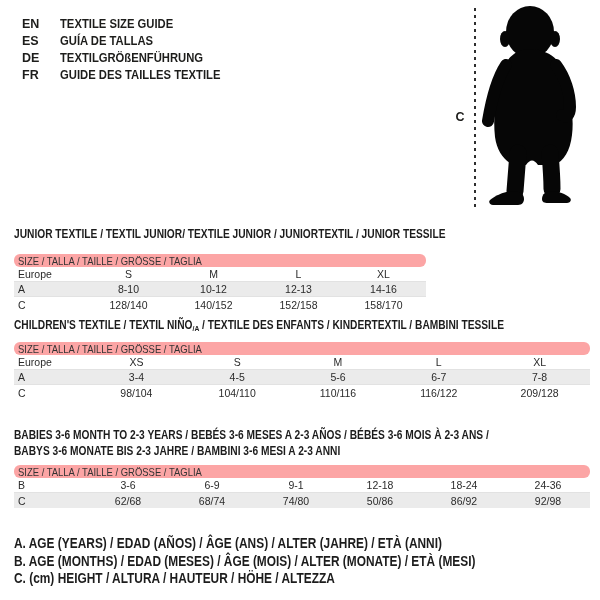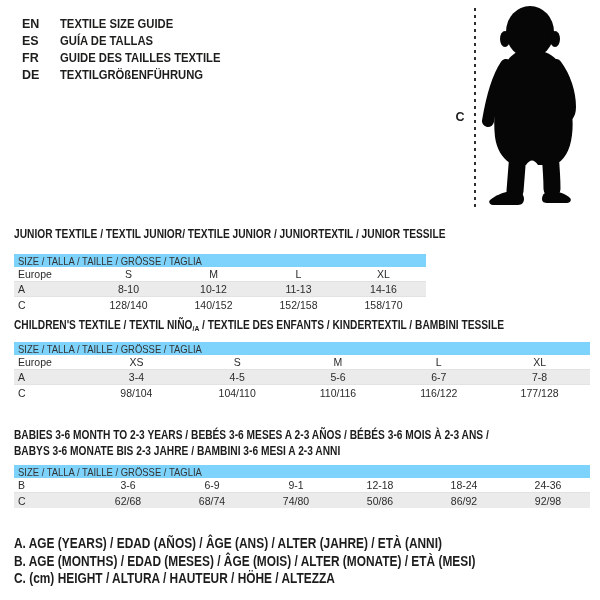--- a/index.html
+++ b/index.html
@@ -30,22 +30,22 @@
   .sec-2 { top:318px; width:576px; }
   .sec-3 { top:427px; width:576px; }
   .sec-title { font-size:12px; font-weight:bold; height:14px; line-height:14px; white-space:nowrap; color:#1c1c1c; }
   .sec-title .sub { font-size:8px; position:relative; top:2px; }
   .sec-3 .sec-title { height:16px; line-height:16px; }
 
   .tbl { width:100%; }
   .t-gap-1 { margin-top:13px; }
   .t-gap-2 { margin-top:10px; }
   .t-gap-3 { margin-top:6px; }
-  .t-head { height:13px; background:#7dd3fc; display:flex; align-items:center;
-            padding-left:4px; box-sizing:border-box; font-size:10.5px; color:#333333; }
+  .t-head { height:13px; background:#fca5a5; display:flex; align-items:center;
+            padding-left:4px; box-sizing:border-box; font-size:10.5px; color:#333333;border-radius:6px; }
   .t-row { display:grid; height:15px; align-items:center; font-size:10.5px; color:#2b2b2b;
            box-sizing:border-box; border-bottom:1px solid #e2e2e2; }
   .t-row:last-child { border-bottom:none; }
   .t-row.alt { background:#ebebeb; }
   .cols-4 { grid-template-columns:72px repeat(4,1fr); }
   .cols-5 { grid-template-columns:72px repeat(5,1fr); }
   .cols-6 { grid-template-columns:72px repeat(6,1fr); }
   .t-cell { text-align:center; }
   .t-cell.lbl { text-align:left; padding-left:4px; }
 
@@ -61,26 +61,26 @@
   <div class="lang-list">
     <div class="lang-row">
       <span class="lang-code">EN</span>
       <span class="cx9">TEXTILE SIZE GUIDE</span>
     </div>
     <div class="lang-row">
       <span class="lang-code">ES</span>
       <span class="cx9">GUÍA DE TALLAS</span>
     </div>
     <div class="lang-row">
+      <span class="lang-code">DE</span>
+      <span class="cx9">TEXTILGRÖßENFÜHRUNG</span>
+    </div>
+    <div class="lang-row">
       <span class="lang-code">FR</span>
       <span class="cx9">GUIDE DES TAILLES TEXTILE</span>
-    </div>
-    <div class="lang-row">
-      <span class="lang-code">DE</span>
-      <span class="cx9">TEXTILGRÖßENFÜHRUNG</span>
     </div>
   </div>
 
   <div class="height-label">C</div>
   <div class="dash-line"></div>
   <svg class="baby-svg" viewBox="0 0 112 204" xmlns="http://www.w3.org/2000/svg">
     <g fill="#060606">
       <ellipse cx="48" cy="27" rx="24" ry="26"></ellipse>
       <ellipse cx="23" cy="34" rx="5" ry="8"></ellipse>
       <ellipse cx="73" cy="34" rx="5" ry="8"></ellipse>
@@ -106,21 +106,21 @@
         <span class="t-cell lbl">Europe</span>
         <span class="t-cell">S</span>
         <span class="t-cell">M</span>
         <span class="t-cell">L</span>
         <span class="t-cell">XL</span>
       </div>
       <div class="t-row cols-4 alt">
         <span class="t-cell lbl">A</span>
         <span class="t-cell">8-10</span>
         <span class="t-cell">10-12</span>
-        <span class="t-cell">11-13</span>
+        <span class="t-cell">12-13</span>
         <span class="t-cell">14-16</span>
       </div>
       <div class="t-row cols-4">
         <span class="t-cell lbl">C</span>
         <span class="t-cell">128/140</span>
         <span class="t-cell">140/152</span>
         <span class="t-cell">152/158</span>
         <span class="t-cell">158/170</span>
       </div>
     </div>
@@ -149,21 +149,21 @@
         <span class="t-cell">5-6</span>
         <span class="t-cell">6-7</span>
         <span class="t-cell">7-8</span>
       </div>
       <div class="t-row cols-5">
         <span class="t-cell lbl">C</span>
         <span class="t-cell">98/104</span>
         <span class="t-cell">104/110</span>
         <span class="t-cell">110/116</span>
         <span class="t-cell">116/122</span>
-        <span class="t-cell">177/128</span>
+        <span class="t-cell">209/128</span>
       </div>
     </div>
   </div>
 
   <div class="sec sec-3">
     <div class="sec-title">
       <span class="cx">BABIES 3-6 MONTH TO 2-3 YEARS / BEBÉS 3-6 MESES A 2-3 AÑOS / BÉBÉS 3-6 MOIS À 2-3 ANS /</span>
     </div>
     <div class="sec-title">
       <span class="cx">BABYS 3-6 MONATE BIS 2-3 JAHRE / BAMBINI 3-6 MESI A 2-3 ANNI</span>

